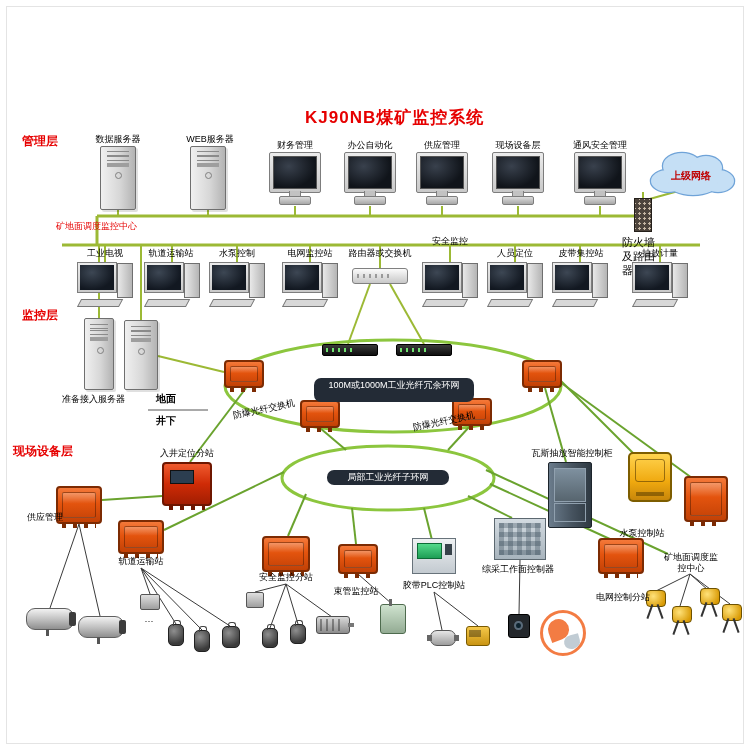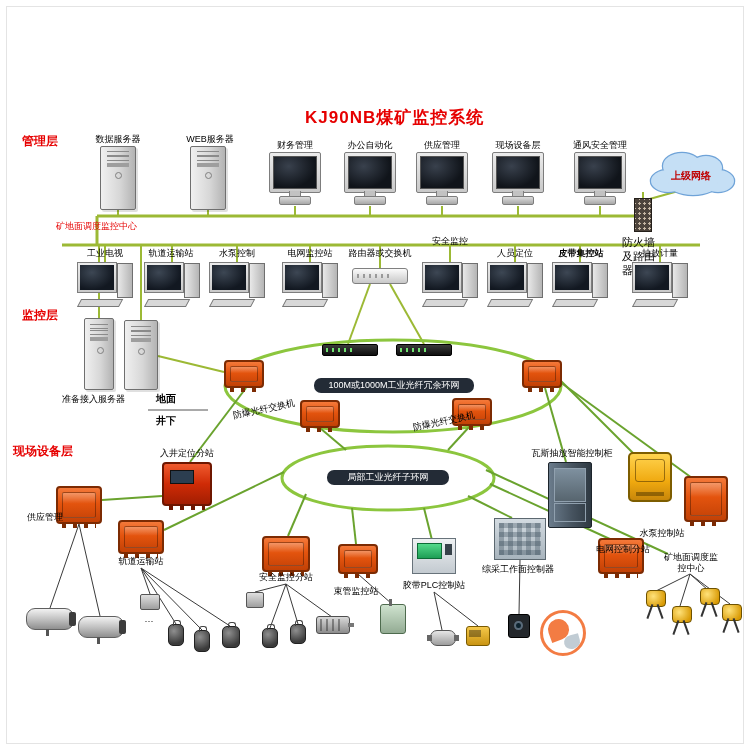--- a/index.html
+++ b/index.html
@@ -12,21 +12,21 @@
   .l-mgmt{left:22px;top:133px;}
   .l-mon{left:22px;top:307px;text-align:right;}
   .l-field{left:13px;top:443px;}
   .dispatch{position:absolute;left:56px;top:220px;font-size:9px;font-weight:normal;color:#e60000;white-space:nowrap;z-index:6;}
   .accesslbl{position:absolute;left:62px;top:393px;font-size:9px;color:#000;white-space:nowrap;z-index:6;}
   .gnd,.ugd{position:absolute;left:156px;font-size:10px;font-weight:bold;color:#000;z-index:6;}
   .gnd{top:392px;}.ugd{top:414px;}
   .cloudlbl{position:absolute;left:671px;top:169px;font-size:10px;font-weight:bold;color:#c00000;z-index:6;}
   .fwlbl{position:absolute;left:622px;top:236px;width:40px;font-size:11px;line-height:1.25;color:#000;z-index:6;}
   .band{position:absolute;background:#232b36;color:#fff;font-size:9px;text-align:center;border-radius:7px;z-index:5;white-space:nowrap;}
-  .band1{left:314px;top:378px;width:160px;height:15px;line-height:15px;}
+  .band1{left:314px;top:378px;width:160px;height:24px;line-height:15px;}
   .band2{left:327px;top:470px;width:122px;height:15px;line-height:15px;}
 
   #nodes,#labels{position:absolute;left:0;top:0;width:750px;height:750px;pointer-events:none;}
   .dlabel{position:absolute;font-size:9px;line-height:1.2;color:#000;text-align:center;z-index:4;}
 
   .node{position:absolute;box-sizing:border-box;z-index:3;}
   .node i{display:block;position:absolute;font-style:normal;}
 
   .t-tower{background:linear-gradient(90deg,#f0f0f0 0,#d7d7d7 55%,#b3b3b3 100%);border:1px solid #6f6f6f;border-radius:2px;box-shadow:2px 2px 0 rgba(0,0,0,.12);}
   .t-tower .vent{left:18%;right:18%;top:7%;height:3px;border-top:1px solid #8a8a8a;border-bottom:1px solid #8a8a8a;}
@@ -396,34 +396,34 @@
       <div class="dlabel" style="left: 414px; top: 140px; width: 56px;">供应管理</div>
       <div class="dlabel" style="left: 490px; top: 140px; width: 56px;">现场设备层</div>
       <div class="dlabel" style="left: 562px; top: 140px; width: 76px;">通风安全管理</div>
       <div class="dlabel" style="left: 77px; top: 248px; width: 56px;">工业电视</div>
       <div class="dlabel" style="left: 140px; top: 248px; width: 62px;">轨道运输站</div>
       <div class="dlabel" style="left: 209px; top: 248px; width: 56px;">水泵控制</div>
       <div class="dlabel" style="left: 278px; top: 248px; width: 64px;">电网监控站</div>
       <div class="dlabel" style="left: 338px; top: 248px; width: 84px;">路由器或交换机</div>
       <div class="dlabel" style="left: 422px; top: 236px; width: 56px;">安全监控</div>
       <div class="dlabel" style="left: 487px; top: 248px; width: 56px;">人员定位</div>
-      <div class="dlabel" style="left: 549px; top: 248px; width: 64px; font-weight: bold;">皮带集控站</div>
+      <div class="dlabel" style="left: 549px; top: 248px; width: 64px;">皮带集控站</div>
       <div class="dlabel" style="left: 630px; top: 248px; width: 60px;">抽放计量</div>
       <div class="dlabel" style="left: 222px; top: 404px; width: 84px; transform: rotate(-12deg);">防爆光纤交换机</div>
       <div class="dlabel" style="left: 402px; top: 416px; width: 84px; transform: rotate(-12deg);">防爆光纤交换机</div>
       <div class="dlabel" style="left: 154px; top: 448px; width: 66px;">入井定位分站</div>
       <div class="dlabel" style="left: 16px; top: 512px; width: 58px;">供应管理</div>
       <div class="dlabel" style="left: 110px; top: 556px; width: 62px;">轨道运输站</div>
       <div class="dlabel" style="left: 253px; top: 572px; width: 66px;">安全监控分站</div>
       <div class="dlabel" style="left: 325px; top: 586px; width: 62px;">束管监控站</div>
       <div class="dlabel" style="left: 394px; top: 580px; width: 80px;">胶带PLC控制站</div>
       <div class="dlabel" style="left: 472px; top: 564px; width: 92px;">综采工作面控制器</div>
       <div class="dlabel" style="left: 522px; top: 448px; width: 100px;">瓦斯抽放智能控制柜</div>
-      <div class="dlabel" style="left: 632px; top: 528px; width: 60px;">水泵控制站</div>
-      <div class="dlabel" style="left: 588px; top: 544px; width: 70px;">电网控制分站</div>
+      <div class="dlabel" style="left: 612px; top: 528px; width: 60px;">水泵控制站</div>
+      <div class="dlabel" style="left: 588px; top: 592px; width: 70px;">电网控制分站</div>
       <div class="dlabel" style="left: 660px; top: 552px; width: 62px;">矿地面调度监控中心</div>
       <div class="dlabel" style="left: 136px; top: 616px; width: 26px;">···</div>
     </div>
 
   <div class="title">KJ90NB煤矿监控系统</div>
   <div class="layer l-mgmt">管理层</div>
   <div class="layer l-mon">监控层</div>
   <div class="layer l-field">现场设备层</div>
   <div class="dispatch">矿地面调度监控中心</div>
   <div class="cloudlbl">上级网络</div>

